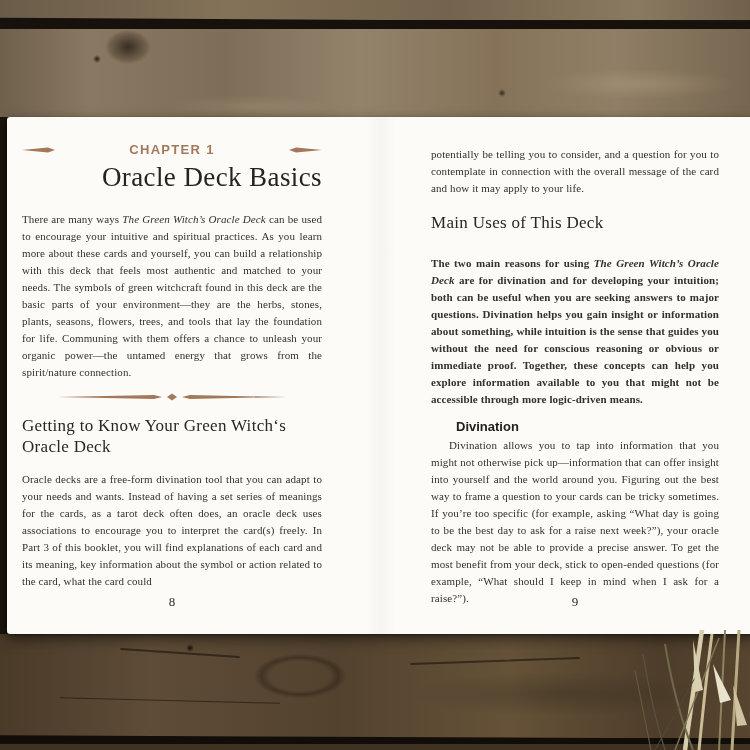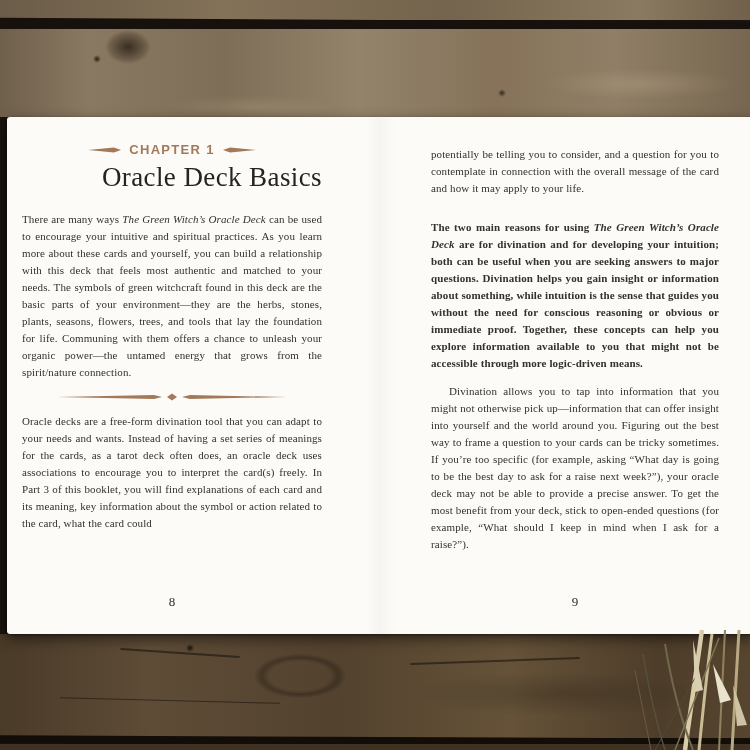--- a/index.html
+++ b/index.html
@@ -55,21 +55,21 @@
       #fcfbf8;
     border-radius:3px 0 0 3px;
     box-shadow:0 5px 14px rgba(0,0,0,0.5), 0 1px 3px rgba(0,0,0,0.4);
     color:#35302a;
   }
   .col{position:absolute;top:0;height:100%;}
   .col-left{left:15px;width:300px;}
   .col-right{left:424px;width:288px;}
 
   .chapter-row{
-    margin-top:25px;display:flex;align-items:center;justify-content:center;gap:7px;
+    margin-top:25px;display:flex;align-items:center;justify-content:space-between;gap:7px;
     color:var(--accent,#a3795a);
   }
   .chapter-label{
     font-family:"Liberation Sans", sans-serif;font-weight:bold;
     font-size:13px;letter-spacing:1.3px;
   }
   .ornament{display:block;}
   .page-title{
     margin-top:5px;text-align:right;
     font-size:27px;letter-spacing:0.4px;color:#272320;font-weight:normal;
@@ -128,27 +128,30 @@
     </div>
     <h1 class="page-title">Oracle Deck Basics</h1>
     <p class="body-text intro"><span>There are many ways </span><i>The Green Witch’s Oracle Deck</i><span> can be used to encourage your intuitive and spiritual practices. As you learn more about these cards and yourself, you can build a relationship with this deck that feels most authentic and matched to your needs. The symbols of green witchcraft found in this deck are the basic parts of your environment—they are the herbs, stones, plants, seasons, flowers, trees, and tools that lay the foundation for life. Communing with them offers a chance to unleash your organic power—the untamed energy that grows from the spirit/nature connection.</span></p>
     <div class="divider-wrap">
       <svg width="230" height="10" viewBox="0 0 230 10">
         <polygon points="0,5 97,3.1 105,5 97,6.9" fill="currentColor"></polygon>
         <polygon points="110,5 115,1.6 120,5 115,8.4" fill="currentColor"></polygon>
         <polygon points="125,5 133,3.1 230,5 133,6.9" fill="currentColor"></polygon>
       </svg>
     </div>
+    <h2 class="section-heading">Getting to Know Your Green Witch‘s Oracle Deck</h2>
     <p class="body-text para2">Oracle decks are a free-form divination tool that you can adapt to your needs and wants. Instead of having a set series of meanings for the cards, as a tarot deck often does, an oracle deck uses associations to encourage you to interpret the card(s) freely. In Part 3 of this booklet, you will find explanations of each card and its meaning, key information about the symbol or action related to the card, what the card could</p>
     <div class="page-num">8</div>
   </div>
 
   <div class="col col-right">
     <p class="body-text cont">potentially be telling you to consider, and a question for you to contemplate in connection with the overall message of the card and how it may apply to your life.</p>
+    <h2 class="section-heading h2-right">Main Uses of This Deck</h2>
     <p class="body-text para-main"><span>The two main reasons for using </span><i>The Green Witch’s Oracle Deck</i><span> are for divination and for developing your intuition; both can be useful when you are seeking answers to major questions. Divination helps you gain insight or information about something, while intuition is the sense that guides you without the need for conscious reasoning or obvious or immediate proof. Together, these concepts can help you explore information available to you that might not be accessible through more logic-driven means.</span></p>
+    <div class="sub-heading">Divination</div>
     <p class="body-text para-indent">Divination allows you to tap into information that you might not otherwise pick up—information that can offer insight into yourself and the world around you. Figuring out the best way to frame a question to your cards can be tricky sometimes. If you’re too specific (for example, asking “What day is going to be the best day to ask for a raise next week?”), your oracle deck may not be able to provide a precise answer. To get the most benefit from your deck, stick to open-ended questions (for example, “What should I keep in mind when I ask for a raise?”).</p>
     <div class="page-num">9</div>
   </div>
 </div>
 
 <svg class="plants" viewBox="0 0 145 120">
   <path d="M97,0 L80,120" stroke="#d8cdab" stroke-width="4.5" fill="none"></path>
   <path d="M107,4 C102,40 98,80 94,120" stroke="#c9bc96" stroke-width="3" fill="none"></path>
   <path d="M120,0 L114,120" stroke="#8f835f" stroke-width="2" fill="none"></path>
   <path d="M134,0 L127,120" stroke="#b7aa83" stroke-width="3" fill="none"></path>

